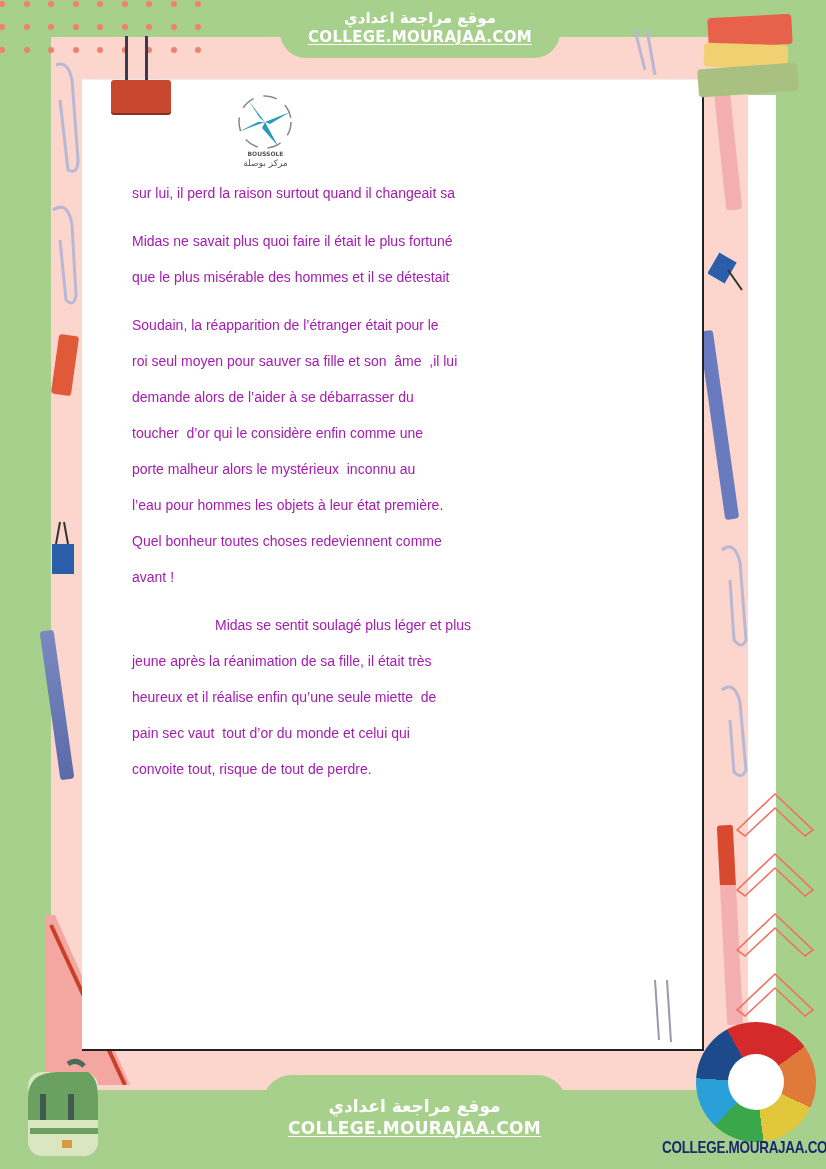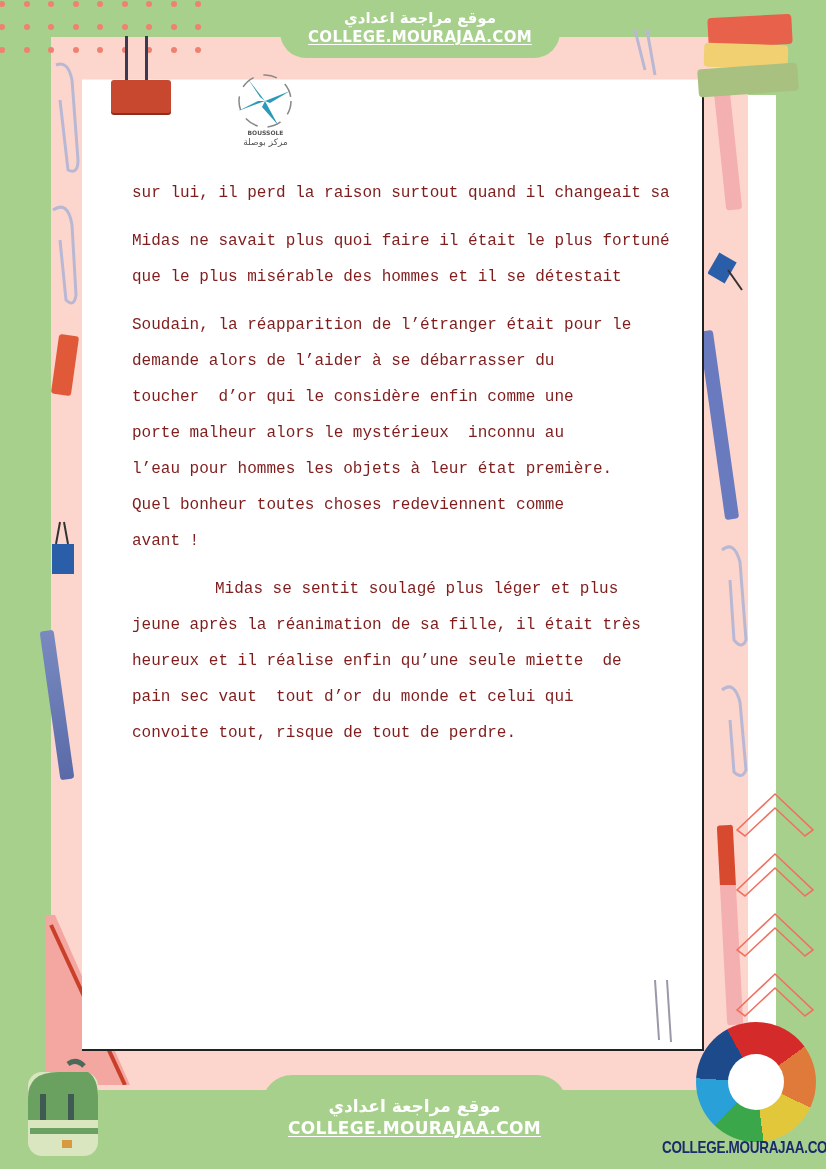--- a/index.html
+++ b/index.html
@@ -56,30 +56,30 @@
       text-decoration: underline; text-underline-offset: 2px; letter-spacing: 0.3px;
     }
     .header-pill .site-ar { font-size: 15px; margin-top: 9px; }
     .header-pill .site-en { font-size: 15px; margin-top: 1px; }
     .footer-pill .site-ar { font-size: 17px; margin-top: 21px; }
     .footer-pill .site-en { font-size: 17px; margin-top: 2px; }
 
     
     .doc-text {
       position: absolute; left: 132px; top: 175px; width: 540px;
-      font-family: Liberation Mono, monospace;
-      font-size: 16px; line-height: 36px; color: #7f1d1d;
+      font-family: Liberation Sans, sans-serif;
+      font-size: 14px; line-height: 36px; color: #a21caf;
     }
     .doc-text p { margin-bottom: 12px; }
     .doc-text .line { display: block; white-space: pre; }
     .indent { padding-left: 83px; }
 
     
     .logo {
-      position: absolute; left: 208px; top: 71px; width: 115px; height: 82px;
+      position: absolute; left: 208px; top: 92px; width: 115px; height: 82px;
     }
     .logo-caption {
       position: absolute; left: 0; width: 100%; text-align: center; color: #555;
       font-family: "DejaVu Sans", sans-serif;
     }
 
     
     .binder-clip { position: absolute; left: 111px; top: 80px; width: 60px; height: 33px;
       background: #c8482f; border-radius: 3px; box-shadow: 0 2px 0 #8a2f1f; }
     .binder-wire { position: absolute; width: 3px; height: 45px; background: #3a3a55; top: 36px; }
@@ -212,20 +212,21 @@
 <div class="doc-text">
   <p>
     <span class="line">sur lui, il perd la raison surtout quand il changeait sa</span>
   </p>
   <p>
     <span class="line">Midas ne savait plus quoi faire il était le plus fortuné</span>
     <span class="line">que le plus misérable des hommes et il se détestait</span>
   </p>
   <p>
     <span class="line">Soudain, la réapparition de l’étranger était pour le</span>
+    <span class="line">roi seul moyen pour sauver sa fille et son  âme  ,il lui</span>
     <span class="line">demande alors de l’aider à se débarrasser du</span>
     <span class="line">toucher  d’or qui le considère enfin comme une</span>
     <span class="line">porte malheur alors le mystérieux  inconnu au</span>
     <span class="line">l’eau pour hommes les objets à leur état première.</span>
     <span class="line">Quel bonheur toutes choses redeviennent comme</span>
     <span class="line">avant !</span>
   </p>
   <p>
     <span class="line indent">Midas se sentit soulagé plus léger et plus</span>
     <span class="line">jeune après la réanimation de sa fille, il était très</span>

